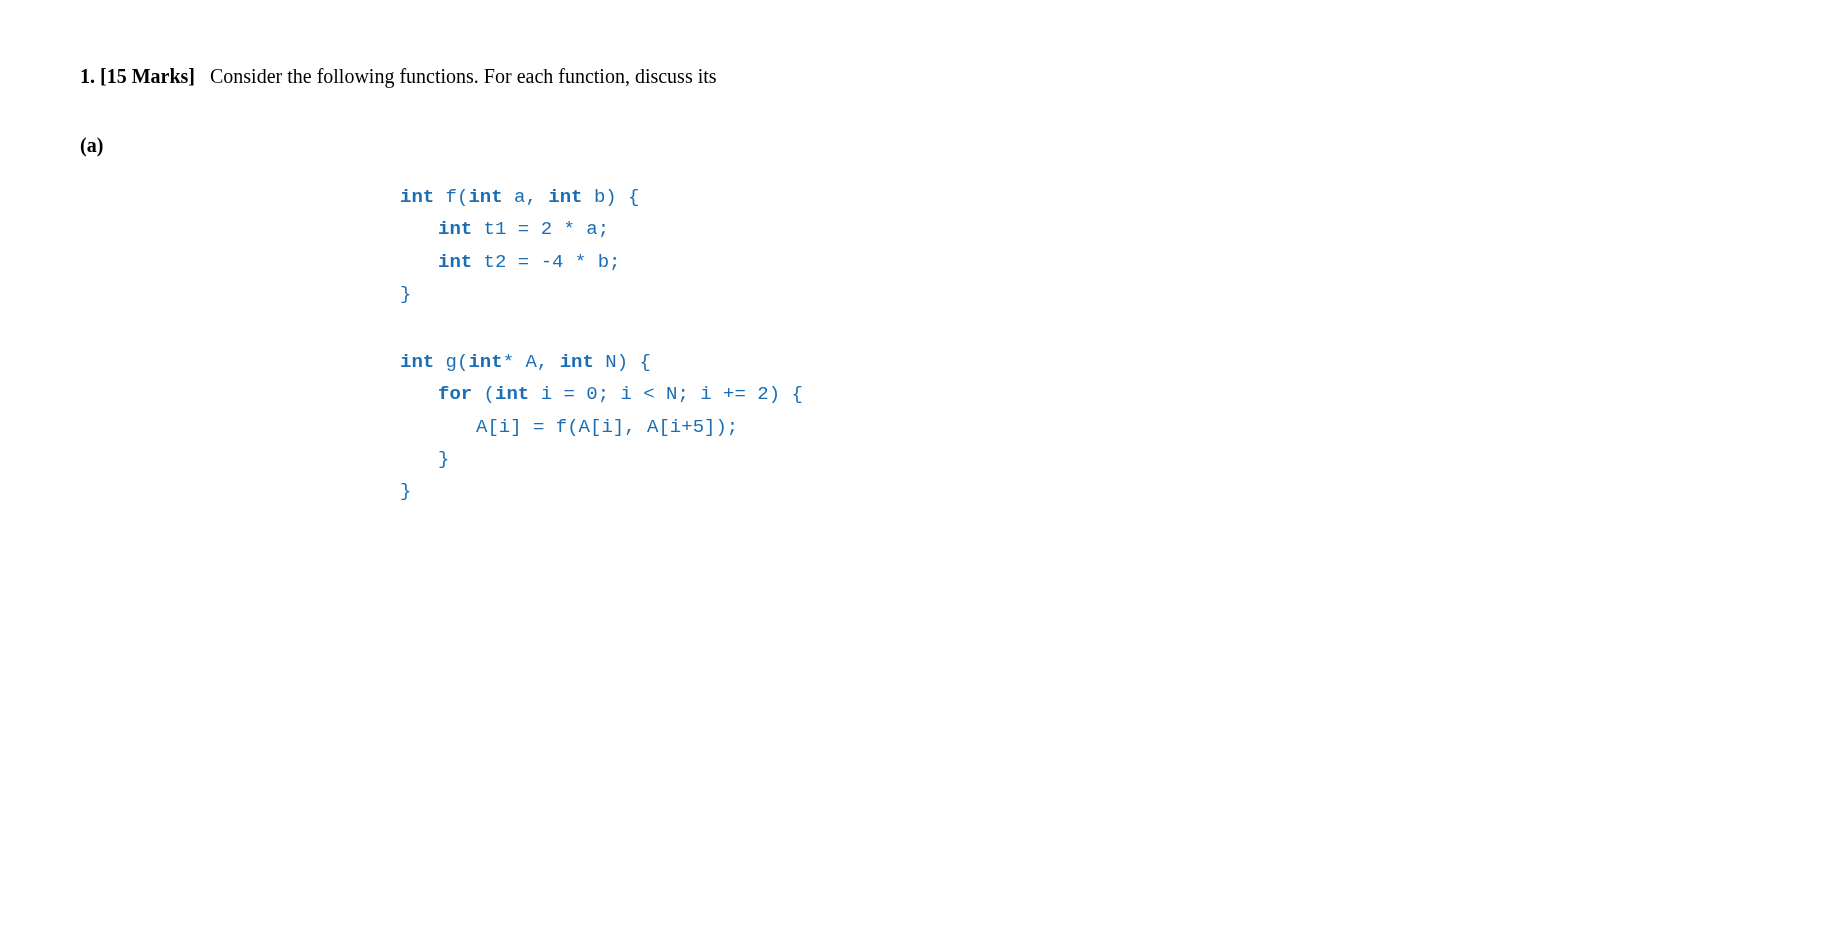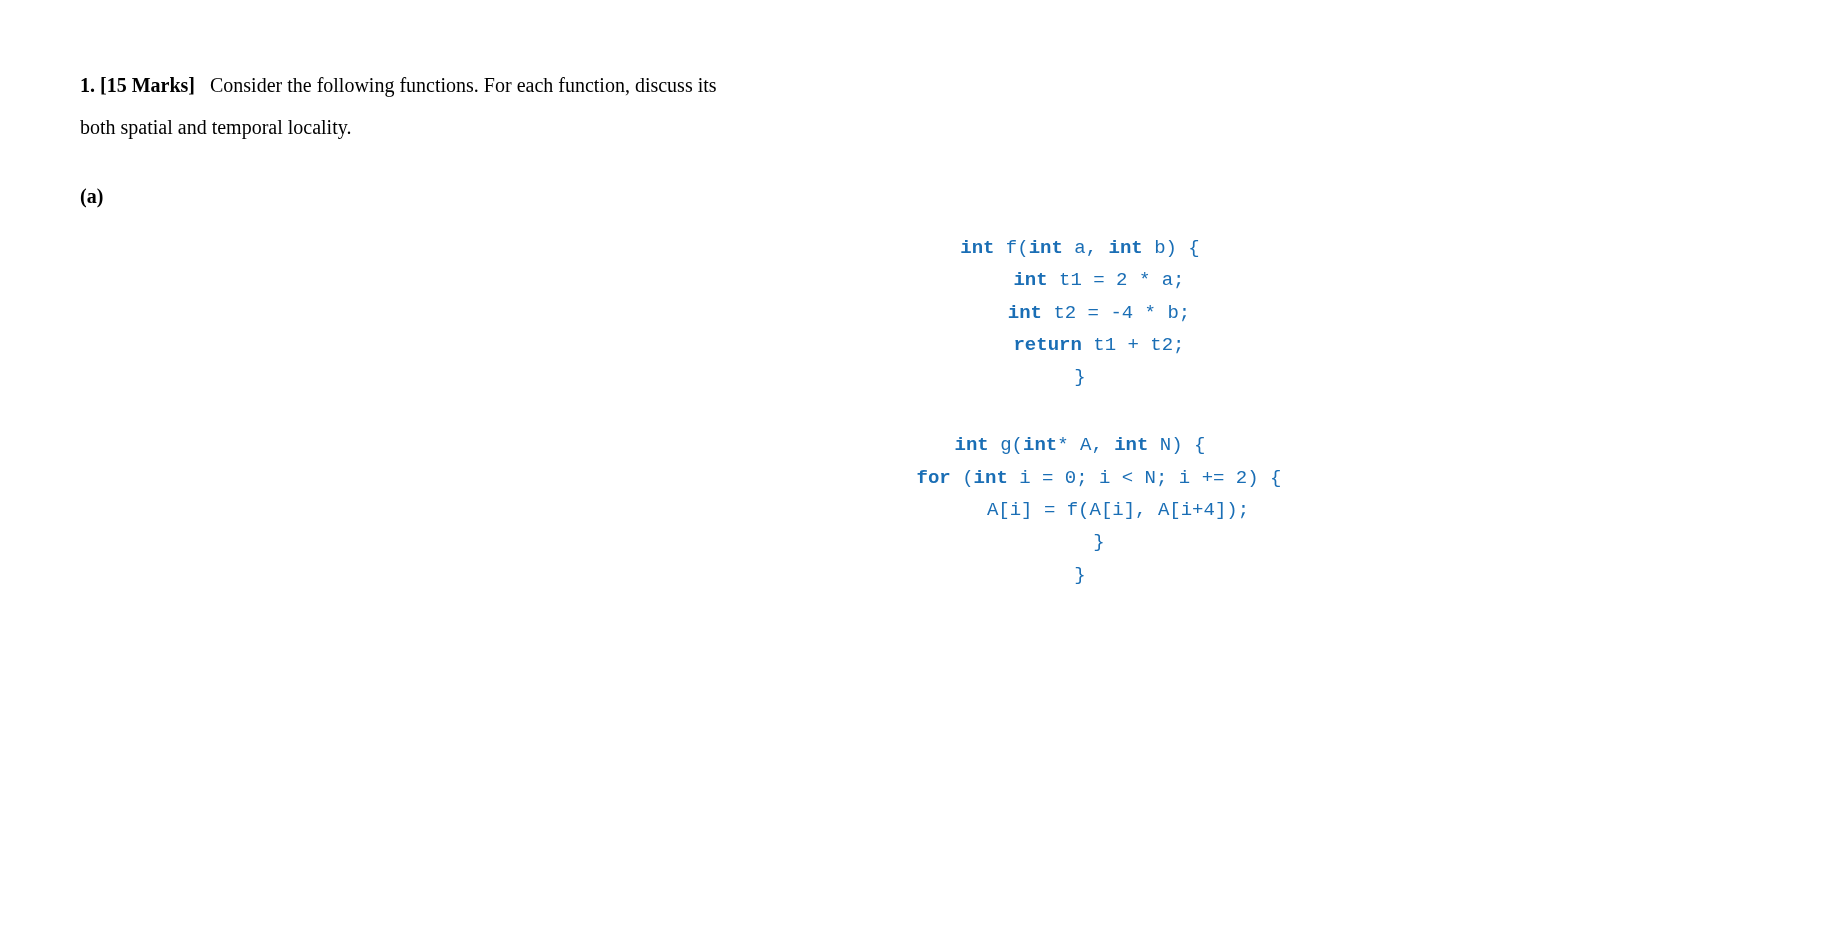--- a/index.html
+++ b/index.html
@@ -23,21 +23,20 @@
       line-height: 1.6;
     }
 
     .exercise-header {
       margin-bottom: 8px;
     }
 
     .exercise-header p {
       font-size: 20px;
       line-height: 1.65;
-      margin-top: 9px;
     }
 
     .bold {
       font-weight: bold;
     }
 
     .italic {
       font-style: italic;
     }
 
@@ -51,21 +50,20 @@
     .code-block {
       font-family: "Courier New", Courier, monospace;
       font-size: 19px;
       line-height: 1.7;
       margin-left: 320px;
       margin-top: 10px;
     }
 
     .code-section {
       margin-bottom: 36px;
-      text-align: center;
     }
 
     .kw {
       color: #1a6eb5;
       font-weight: bold;
     }
 
     .code-normal {
       color: #1a6eb5;
     }
@@ -73,53 +71,49 @@
 </head>
 <body>
 
 <div class="exercise-text">
   <div class="exercise-header">
     <p>
       <span class="bold">1.</span>
       <span class="bold">[15 Marks]</span>
       &nbsp;&nbsp;<span>Consider the following functions.  For each function, discuss its</span>
     </p>
-    <p>both spatial and temporal locality.</p>
   </div>
 
   <div class="part-label">(a)</div>
 
   <div class="code-block">
     <div class="code-section">
       <div>
         <span class="kw">int</span><span class="code-normal"> f(</span><span class="kw">int</span><span class="code-normal"> a, </span><span class="kw">int</span><span class="code-normal"> b) {</span>
       </div>
       <div style="margin-left:2em;">
         <span class="kw">int</span><span class="code-normal"> t1 = 2 * a;</span>
       </div>
       <div style="margin-left:2em;">
         <span class="kw">int</span><span class="code-normal"> t2 = -4 * b;</span>
       </div>
-      <div style="margin-left:2em;">
-        <span class="kw">return</span><span class="code-normal"> t1 + t2;</span>
-      </div>
       <div>
         <span class="code-normal">}</span>
       </div>
     </div>
 
     <div class="code-section">
       <div>
         <span class="kw">int</span><span class="code-normal"> g(</span><span class="kw">int</span><span class="code-normal">* A, </span><span class="kw">int</span><span class="code-normal"> N) {</span>
       </div>
       <div style="margin-left:2em;">
         <span class="kw">for</span><span class="code-normal"> (</span><span class="kw">int</span><span class="code-normal"> i = 0; i &lt; N; i += 2) {</span>
       </div>
       <div style="margin-left:4em;">
-        <span class="code-normal">A[i] = f(A[i], A[i+4]);</span>
+        <span class="code-normal">A[i] = f(A[i], A[i+5]);</span>
       </div>
       <div style="margin-left:2em;">
         <span class="code-normal">}</span>
       </div>
       <div>
         <span class="code-normal">}</span>
       </div>
     </div>
   </div>
 </div>

